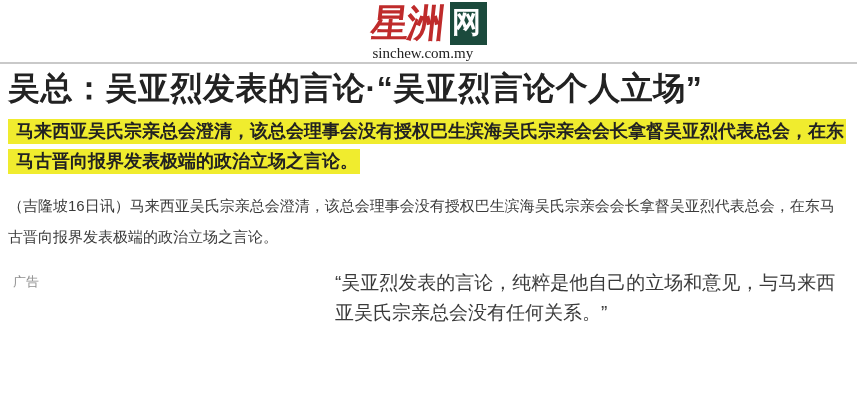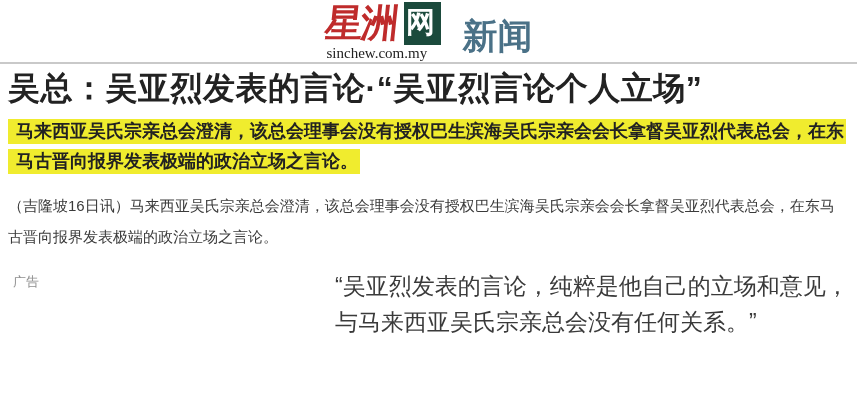--- a/index.html
+++ b/index.html
@@ -37,36 +37,35 @@
     line-height:1.2;margin:5px 0 9px 0;letter-spacing:0.5px;}
   .highlight-para{font-size:18px;font-weight:bold;line-height:30px;margin:0 0 6px 0;}
   .highlight-para mark{background:var(--highlight-yellow);color:#222;
     padding:2px 2px 3px 8px;-webkit-box-decoration-break:clone;box-decoration-break:clone;}
   .lead-para{font-size:15px;color:var(--body-color);line-height:31px;margin:14px 0 10px 0;}
   
   .columns{display:flex;align-items:flex-start;}
   .ad-slot{width:327px;flex:0 0 327px;padding:10px 0 0 5px;}
   .ad-label{font-size:13px;color:var(--ad-gray);margin-top:24px;}
   .article-body{flex:1;padding-top:6px;}
-  .article-body p{font-size:23px;color:var(--body-color);line-height:36px;margin-bottom:17px;}
+  .article-body p{font-size:19px;color:var(--body-color);line-height:30px;margin-bottom:17px;}
 </style>
 </head>
 <body>
 
 <header class="site-header">
   <a class="logo">
     <span class="logo-main">
       <span class="logo-row">
         <span class="brand-cn">星洲</span>
         <span class="brand-net">网</span>
       </span>
       <span class="domain">sinchew.com.my</span>
     </span>
   </a>
-  <span class="section-name">新闻</span>
 </header>
 
 <hr class="header-divider">
 
 <main class="content">
   <h1 class="headline">吴总：吴亚烈发表的言论·“吴亚烈言论个人立场”</h1>
 
   <p class="highlight-para"><mark>马来西亚吴氏宗亲总会澄清，该总会理事会没有授权巴生滨海吴氏宗亲会会长拿督吴亚烈代表总会，在东马古晋向报界发表极端的政治立场之言论。</mark></p>
 
   <p class="lead-para">（吉隆坡16日讯）马来西亚吴氏宗亲总会澄清，该总会理事会没有授权巴生滨海吴氏宗亲会会长拿督吴亚烈代表总会，在东马古晋向报界发表极端的政治立场之言论。</p>

